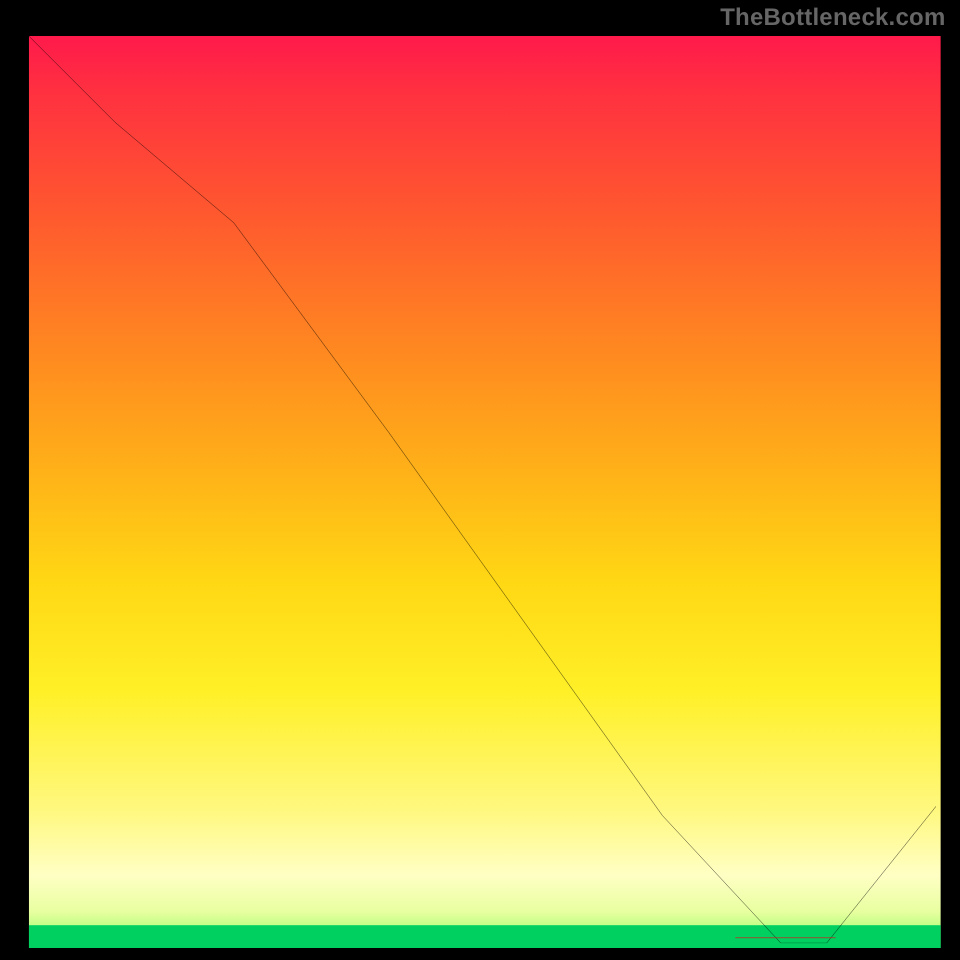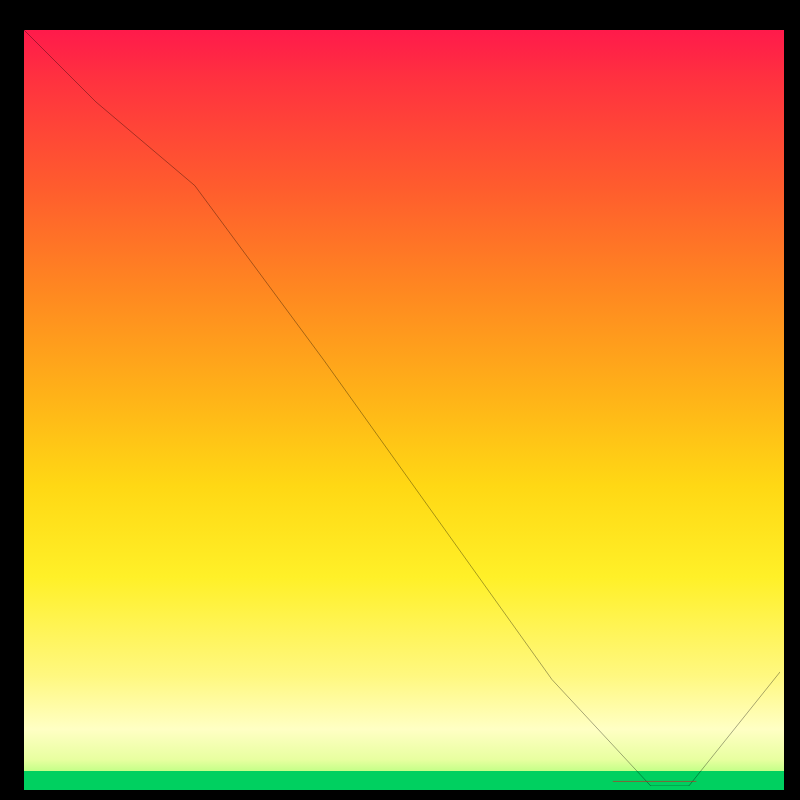--- a/index.html
+++ b/index.html
@@ -77,20 +77,21 @@
     font-size: 10px;
     font-weight: bold;
     color: #d02020;
     letter-spacing: 0.3px;
   }
 </style>
 </head>
 <body>
 
 <div class="wrap">
+  <div class="watermark">TheBottleneck.com</div>
 
   <div class="plot">
     <div class="plot-fill"></div>
 
     <svg class="overlay" viewBox="0 0 100 100" preserveAspectRatio="none">
       <g>
         <polyline id="curve" fill="none" stroke="#000000" stroke-width="0.35" vector-effect="non-scaling-stroke" stroke-linejoin="round" stroke-linecap="round" points="0.00,0.00 10.00,10.00 23.00,21.00 40.00,44.00 55.00,65.00 70.00,86.00 83.00,100.00 88.00,100.00 100.00,85.00"></polyline>
       </g>
       <g>
         <line id="baseline" stroke="#d02020" stroke-width="0.6" vector-effect="non-scaling-stroke" x1="78" x2="89" y1="99.4" y2="99.4"></line>

